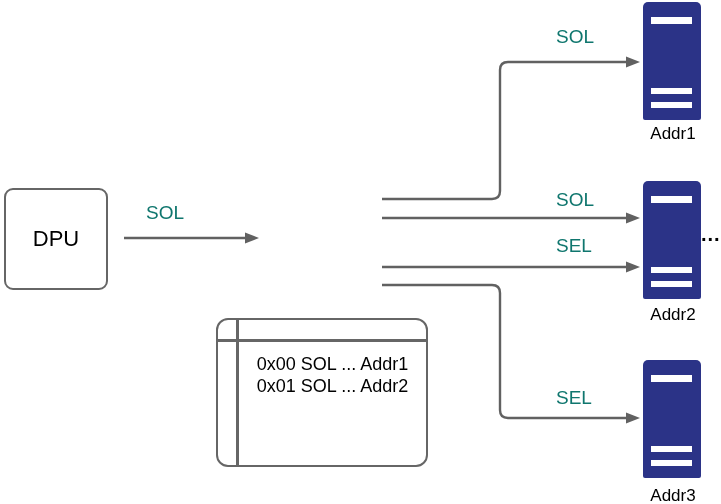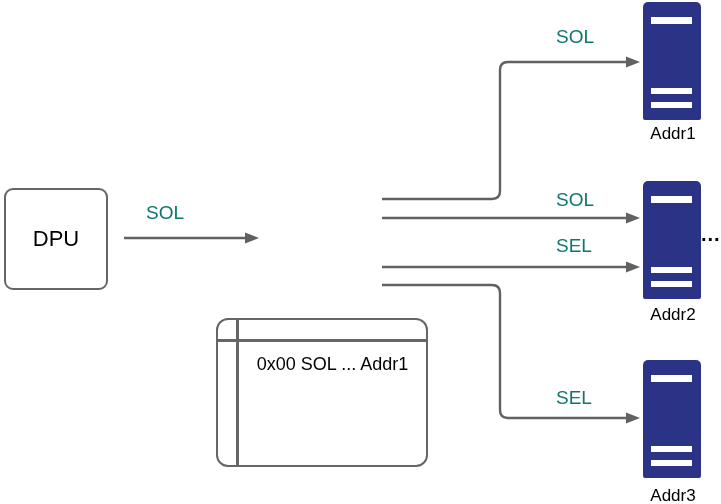--- a/index.html
+++ b/index.html
@@ -195,17 +195,18 @@
   <div class="server-label srvlbl-2">Addr2</div>
   <div class="server-label srvlbl-3">Addr3</div>
 
   <div class="ellipsis">...</div>
 
   <div class="map-table">
     <div class="hdr-divider"></div>
     <div class="col-divider"></div>
     <div class="tbl-content">
       <div class="tbl-row">0x00 SOL ... Addr1</div>
+      <div class="tbl-row">0x01 SOL ... Addr2</div>
       <div class="tbl-row"></div>
     </div>
   </div>
 
 </div>
 
 </body></html>

